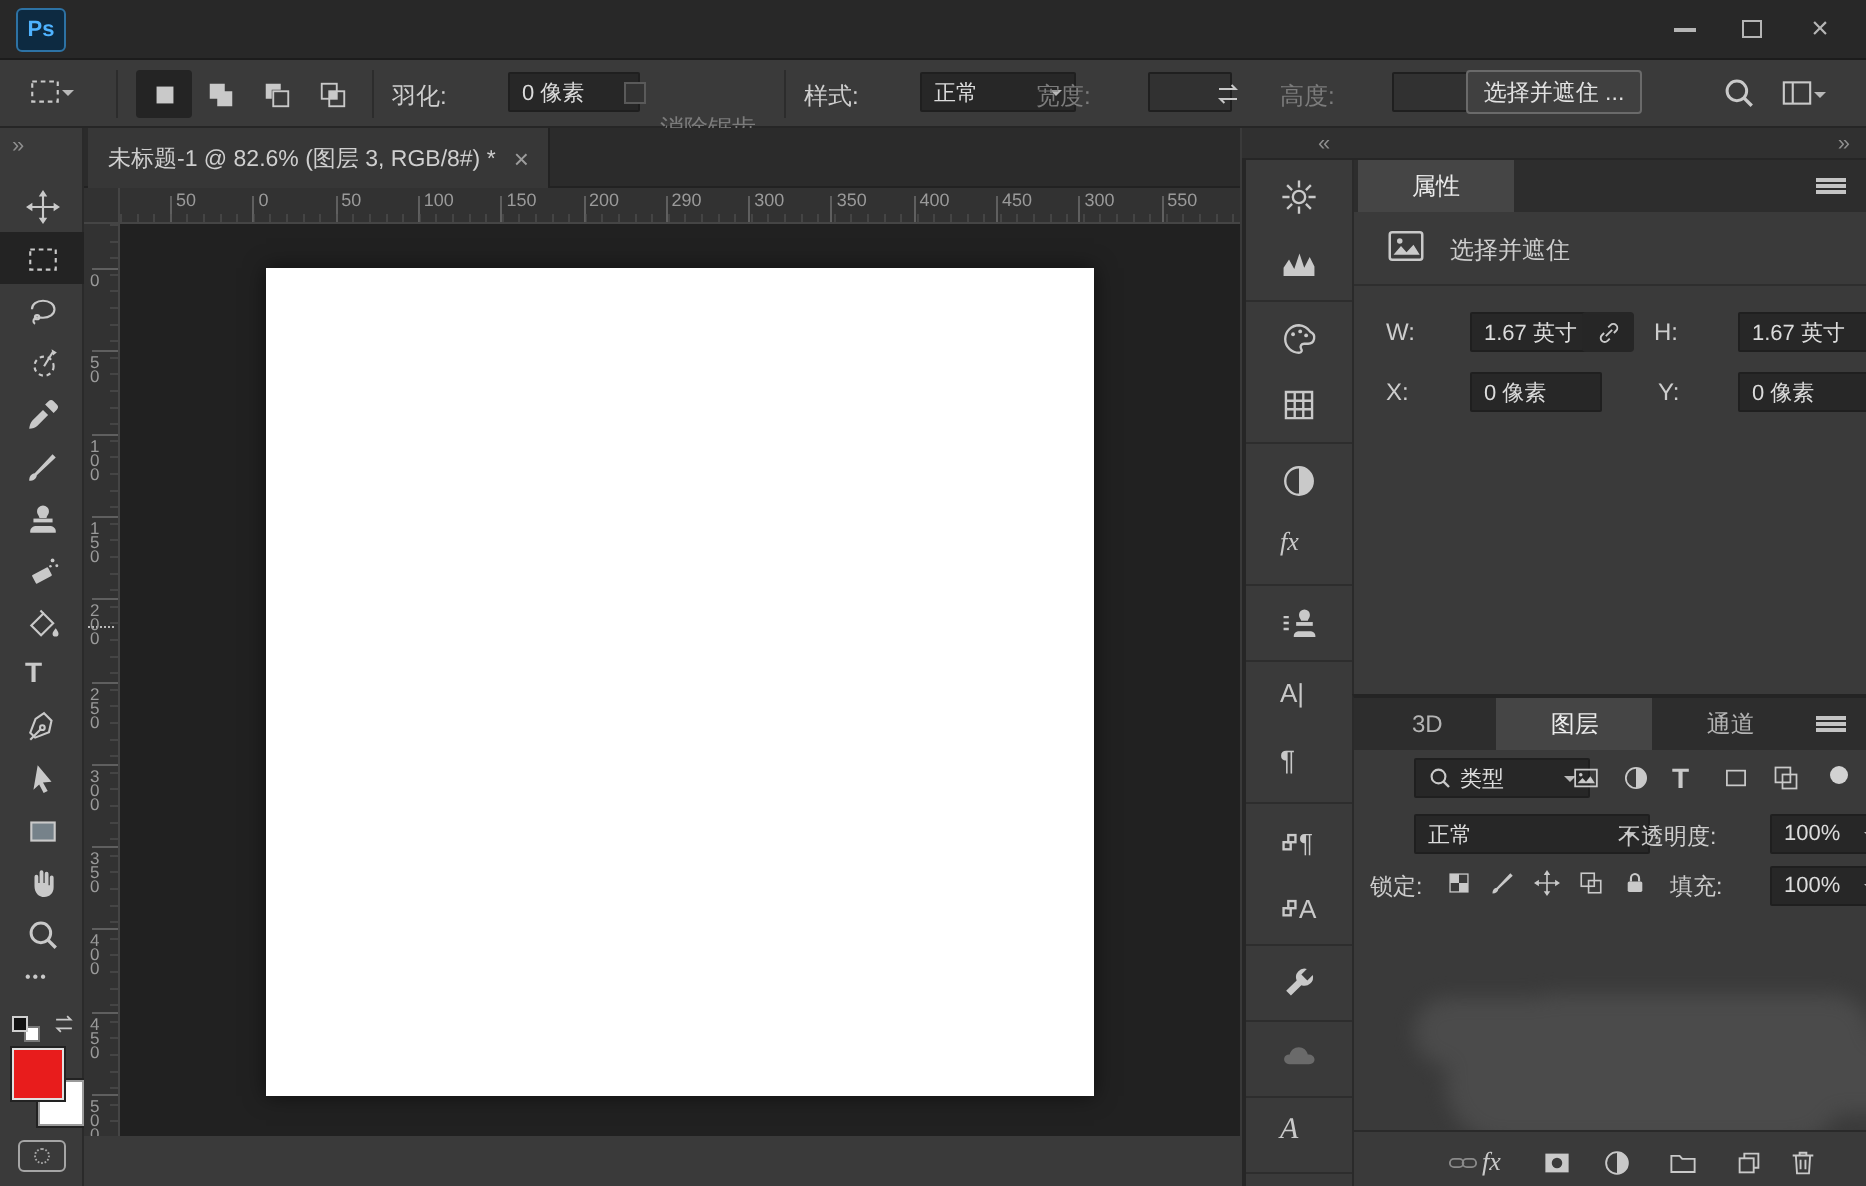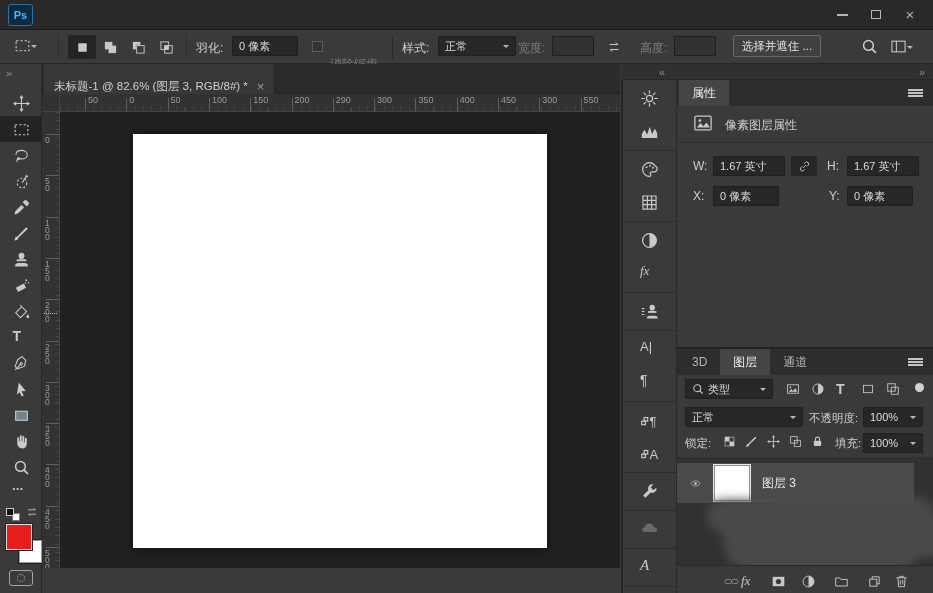--- a/index.html
+++ b/index.html
@@ -22,40 +22,40 @@
   .wc-min { width:11px; height:2px; background:#b5b5b5; }
   .wc-max { width:10px; height:9px; border:1.5px solid #b5b5b5; }
   .wc-close { font-size:15px; line-height:1; color:#b5b5b5; }
 
   
   .optionsbar { position:absolute; left:0; top:30px; width:933px; height:34px; background:#3a3a3a; border-bottom:1px solid #262626; }
   .vsep { position:absolute; top:5px; width:1px; height:24px; background:#2c2c2c; }
   .opt-label { position:absolute; top:10px; font-size:12px; color:#cfcfcf; white-space:nowrap; }
   .opt-label.dim, .dim { color:#7c7c7c; }
   .field { position:absolute; background:#272727; border:1px solid #1f1f1f; color:#dcdcdc; font-size:11px;
-           height:20px; display:flex; align-items:center; padding:0 6px; border-radius:1px; }
+           height:20px; display:flex; align-items:center; padding:0 6px; border-radius:1px;margin-left:22px; }
   .field.dim { background:#313131; color:#777; }
   .caret { width:0; height:0; border:3.5px solid transparent; border-top-color:#b9b9b9; margin-left:auto; margin-top:4px; }
   .mode-btn { position:absolute; top:5px; width:28px; height:24px; display:flex; align-items:center; justify-content:center; border-radius:2px; }
   .mode-btn.sel { background:#242424; }
   .btn { position:absolute; height:22px; background:#404040; border:1px solid #6a6a6a; border-radius:2px;
          color:#e2e2e2; font-size:11.5px; display:flex; align-items:center; justify-content:center; padding:0 6px; }
   .checkbox { position:absolute; width:11px; height:11px; border:1px solid #5a5a5a; background:#333; }
 
   
   .tools-panel { position:absolute; left:0; top:64px; width:42px; height:529px; background:#3a3a3a; border-right:1px solid #2a2a2a; }
   .collapse { color:#8f8f8f; font-size:11px; letter-spacing:-2px; }
   .tool-cell { position:relative; width:42px; height:26px; display:flex; align-items:center; justify-content:center; }
   .tool-cell.sel { background:#232323; }
   .tool-cell .icon { width:17px; height:17px; }
 
   
   .tabstrip { position:absolute; left:42px; top:64px; width:578px; height:30px; background:#2b2b2b; border-bottom:1px solid #222; }
   .doc-tab { position:absolute; left:2px; top:0; height:30px; background:#373737; color:#cfcfcf; font-size:11.5px;
-             display:flex; align-items:flex-end; padding:0 10px; border-right:1px solid #222; }
+             display:flex; align-items:center; padding:0 10px; border-right:1px solid #222; }
   .doc-tab .close { margin-left:9px; color:#9c9c9c; font-size:13px; }
   .ruler { background:#323232; overflow:hidden; }
   .ruler-corner { position:absolute; left:42px; top:94px; width:18px; height:18px; background:#323232;
                   border-right:1px solid #454545; border-bottom:1px solid #454545; }
   .ruler-top { position:absolute; left:60px; top:94px; width:560px; height:18px; border-bottom:1px solid #454545; }
   .ruler-top::after { content:''; position:absolute; left:0; right:0; bottom:0; height:4px;
                       background:repeating-linear-gradient(to right,#545454 0 1px,transparent 1px 8.3px); opacity:.55; }
   .ruler-left { position:absolute; left:42px; top:112px; width:18px; height:456px; border-right:1px solid #454545; }
   .ruler-left::after { content:''; position:absolute; top:0; bottom:0; right:0; width:4px;
                        background:repeating-linear-gradient(to bottom,#545454 0 1px,transparent 1px 8.3px); opacity:.55; }
@@ -72,21 +72,21 @@
   .statusbar .txt { position:absolute; top:6px; font-size:11.5px; color:#cfcfcf; }
 
   
   .dock-header { position:absolute; left:621px; top:64px; width:312px; height:16px; background:#303030; border-bottom:1px solid #262626; }
   .icon-strip { position:absolute; left:621px; top:80px; width:55px; height:513px; background:#3a3a3a; border-left:2px solid #262626; }
   .strip-group { border-bottom:1px solid #2d2d2d; padding:2px 0; }
   .strip-cell { width:53px; height:33px; display:flex; align-items:center; justify-content:center; }
   .strip-cell .icon { width:19px; height:19px; }
   .panel { position:absolute; left:676px; width:257px; background:#3a3a3a; border-left:1px solid #2a2a2a; }
   .tabrow { position:absolute; left:0; top:0; right:0; height:26px; background:#2d2d2d; display:flex; }
-  .ptab { height:26px; display:flex; align-items:center; padding:0 13px; font-size:12px; color:#b4b4b4; }
+  .ptab { height:26px; display:flex; align-items:center; padding:0 27px; font-size:12px; color:#b4b4b4; }
   .ptab.active { background:#454545; color:#ececec; }
   .hamburger { position:absolute; right:10px; top:9px; width:15px; height:8px;
                border-top:2px solid #c4c4c4; border-bottom:2px solid #c4c4c4; }
   .hamburger::after { content:''; display:block; margin-top:1px; border-top:2px solid #c4c4c4; }
   .plabel { position:absolute; font-size:12px; color:#cdcdcd; white-space:nowrap; }
   .link-btn { position:absolute; width:26px; height:20px; background:#262626; border-radius:2px;
               display:flex; align-items:center; justify-content:center; }
   .link-btn .icon { width:15px; height:15px; }
   .dropdown { display:flex; align-items:center; }
   .small-icon { position:absolute; width:15px; height:15px; }
@@ -564,21 +564,21 @@
       <div class="ptab active" style="margin-left:2px;">属性</div>
       <div class="hamburger"></div>
     </div>
     <span class="small-icon icon" id="pixel-props-icon" style="left:14px;top:33px;width:24px;height:20px;">
         <svg viewBox="0 0 16 16" fill="none" stroke="none">
           <rect x="1.5" y="2.5" width="13" height="11" rx="1" stroke="currentColor"></rect>
           <circle cx="5.5" cy="6" r="1.1" fill="currentColor"></circle>
           <path d="M3 11.5l3-3.5 2.2 2.5L11 7.5l2.5 4z" fill="currentColor"></path>
         </svg>
       </span>
-    <span class="plabel" style="left:48px;top:37px;">像素图层属性</span>
+    <span class="plabel" style="left:48px;top:37px;">选择并遮住</span>
     <div class="abs" style="left:0;top:62px;right:0;height:1px;background:#2e2e2e;"></div>
     <span class="plabel" style="left:16px;top:79px;">W:</span>
     <div class="field" style="left:36px;top:76px;width:72px;">1.67 英寸</div>
     <div class="link-btn" style="left:114px;top:76px;">
       <span class="icon" id="chain-icon">
           <svg viewBox="0 0 16 16" fill="none" stroke="none">
             <path d="M6.3 9.7l3.4-3.4" stroke="currentColor"></path>
             <path d="M7.6 5l1.2-1.2a2.1 2.1 0 013 3L10.6 8M8.4 11l-1.2 1.2a2.1 2.1 0 01-3-3L5.4 8" stroke="currentColor"></path>
           </svg>
         </span>
@@ -675,32 +675,20 @@
             <rect x="3.5" y="7" width="9" height="6.5" rx="1" fill="currentColor"></rect>
             <path d="M5.5 7V5a2.5 2.5 0 015 0v2" stroke="currentColor" stroke-width="1.3"></path>
           </svg>
         </span>
       </div>
     <span class="plabel" style="left:158px;top:87px;font-size:11.5px;">填充:</span>
     <div class="field dropdown" style="left:186px;top:84px;width:60px;">
       <span>100%</span>
       <span class="caret"></span>
     </div>
-    <div class="layer-list">
-      <div class="layer-row">
-        <span class="eye icon" id="eye-icon">
-            <svg viewBox="0 0 16 16" fill="none" stroke="none">
-              <path d="M1.2 8S3.8 4.2 8 4.2 14.8 8 14.8 8 12.2 11.8 8 11.8 1.2 8 1.2 8z" stroke="currentColor"></path>
-              <circle cx="8" cy="8" r="1.9" fill="currentColor"></circle>
-            </svg>
-          </span>
-        <div class="thumb"></div>
-        <span class="layer-name">图层 3</span>
-      </div>
-    </div>
     <div class="blob"></div>
     <div class="layers-bottom" id="layers-bottom">
         <span class="icon lb-icon dim2" style="width: 15px; height: 15px; left: 47px;">
           <svg viewBox="0 0 16 16" fill="none" stroke="none">
             <rect x="1" y="5.8" width="7.2" height="4.4" rx="2.2" stroke="currentColor"></rect>
             <rect x="7.8" y="5.8" width="7.2" height="4.4" rx="2.2" stroke="currentColor"></rect>
           </svg>
         </span>
         <span class="icon lb-icon dim2" style="font-style: italic; font-size: 13px; font-family: &quot;Liberation Serif&quot;, serif; color: rgb(201, 201, 201); line-height: 1; left: 64px;">fx</span>
         <span class="icon lb-icon" style="width: 15px; height: 15px; left: 94px;">

